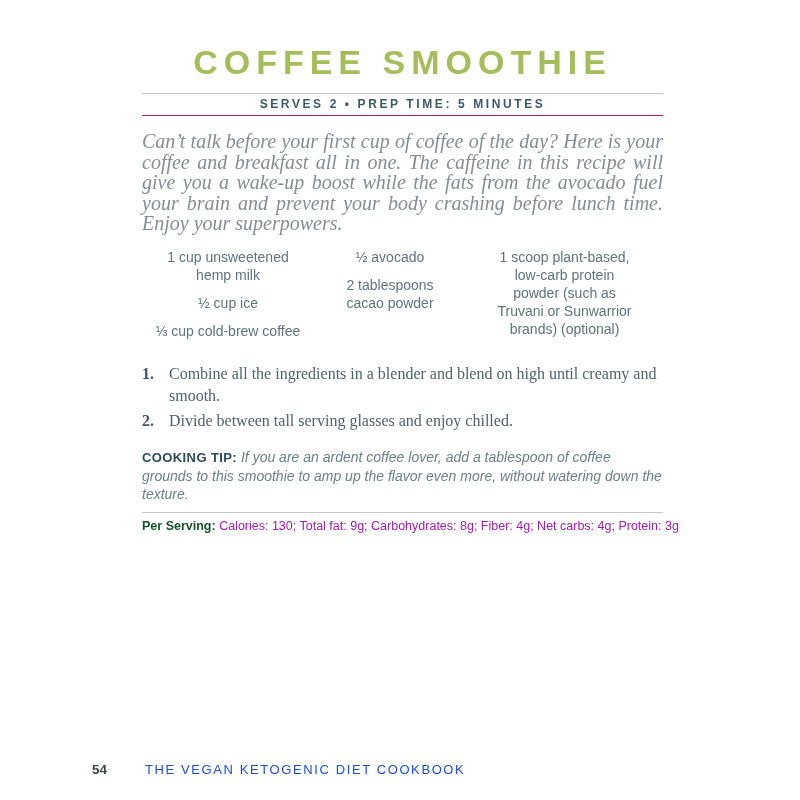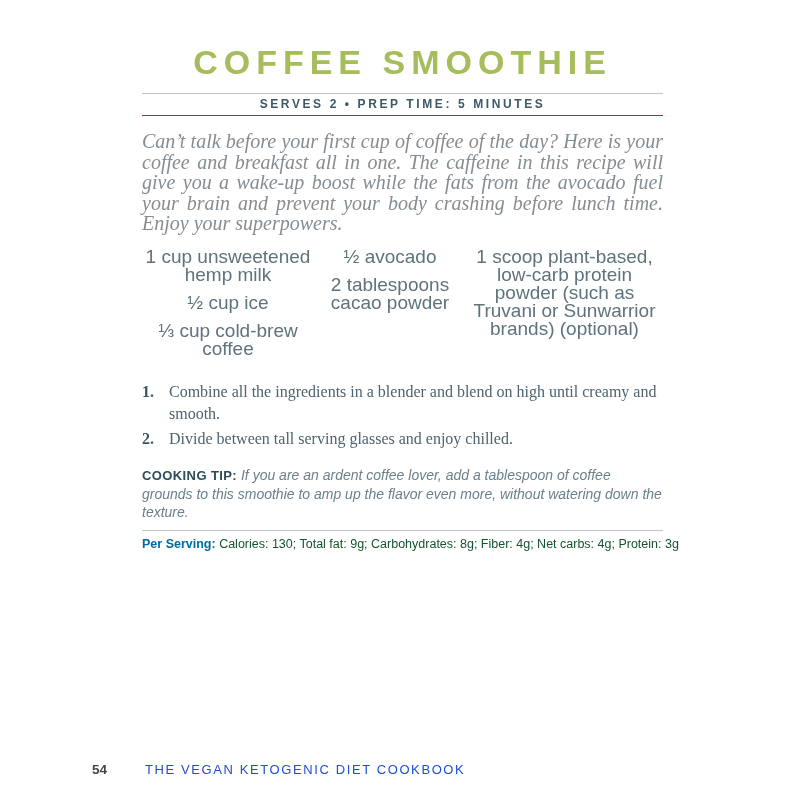--- a/index.html
+++ b/index.html
@@ -12,36 +12,36 @@
          font-size:34px;line-height:34px;letter-spacing:6px;white-space:nowrap;}
 
   .serves-band{margin-top:14px;border-top:1px solid #c2c6c8;border-bottom:1px solid #be185d;
          padding:3px 0 4px;text-align:center;color:#3d5a64;font-weight:bold;
          font-size:12px;letter-spacing:2.6px;}
 
   .intro{margin:15px 0 0;color:#848d93;font-family:"Liberation Serif",serif;
          font-style:italic;font-size:20px;line-height:20.5px;text-align:justify;}
 
   .ingredients{margin-top:14px;display:grid;grid-template-columns:172px 152px 197px;width:521px;}
-  .ing-col{text-align:center;color:#5f737d;font-size:19px;line-height:18px;}
+  .ing-col{text-align:center;color:#5f737d;font-size:14px;line-height:18px;}
   .ing-item{white-space:pre-line;margin-bottom:10px;}
 
   .instructions{margin:13px 0 0;padding:0;list-style:none;
          font-family:"Liberation Serif",serif;color:#4f626d;font-size:16px;line-height:22.5px;}
   .instructions li{display:grid;grid-template-columns:27px 1fr;margin-bottom:2px;}
   .step-number{font-weight:bold;color:#3d5560;}
 
   .tip{margin:16px 0 6px;color:#6b7f8a;font-size:14px;line-height:18px;}
   .tip-label{font-weight:bold;font-style:normal;color:#2d4b58;font-size:13px;letter-spacing:0.4px;}
   .tip-text{font-style:italic;}
 
   .per-serving{margin-top:9px;border-top:1px solid #c5c8ca;padding-top:5px;
          font-size:12.5px;line-height:16px;white-space:nowrap;}
-  .ps-label{font-weight:bold;color:#0369a1;}
-  .ps-values{color:#14532d;}
+  .ps-label{font-weight:bold;color:#14532d;}
+  .ps-values{color:#a21caf;}
 
   .footer{position:absolute;left:92px;top:762px;display:flex;align-items:flex-end;}
   .page-number{color:#3f464b;font-size:13.5px;font-weight:bold;}
   .book-title{margin-left:38px;color:#1d4ed8;font-size:13px;letter-spacing:1.6px;white-space:nowrap;}
 </style>
 </head>
 <body>
 
 <div class="page">
   <div class="content">

